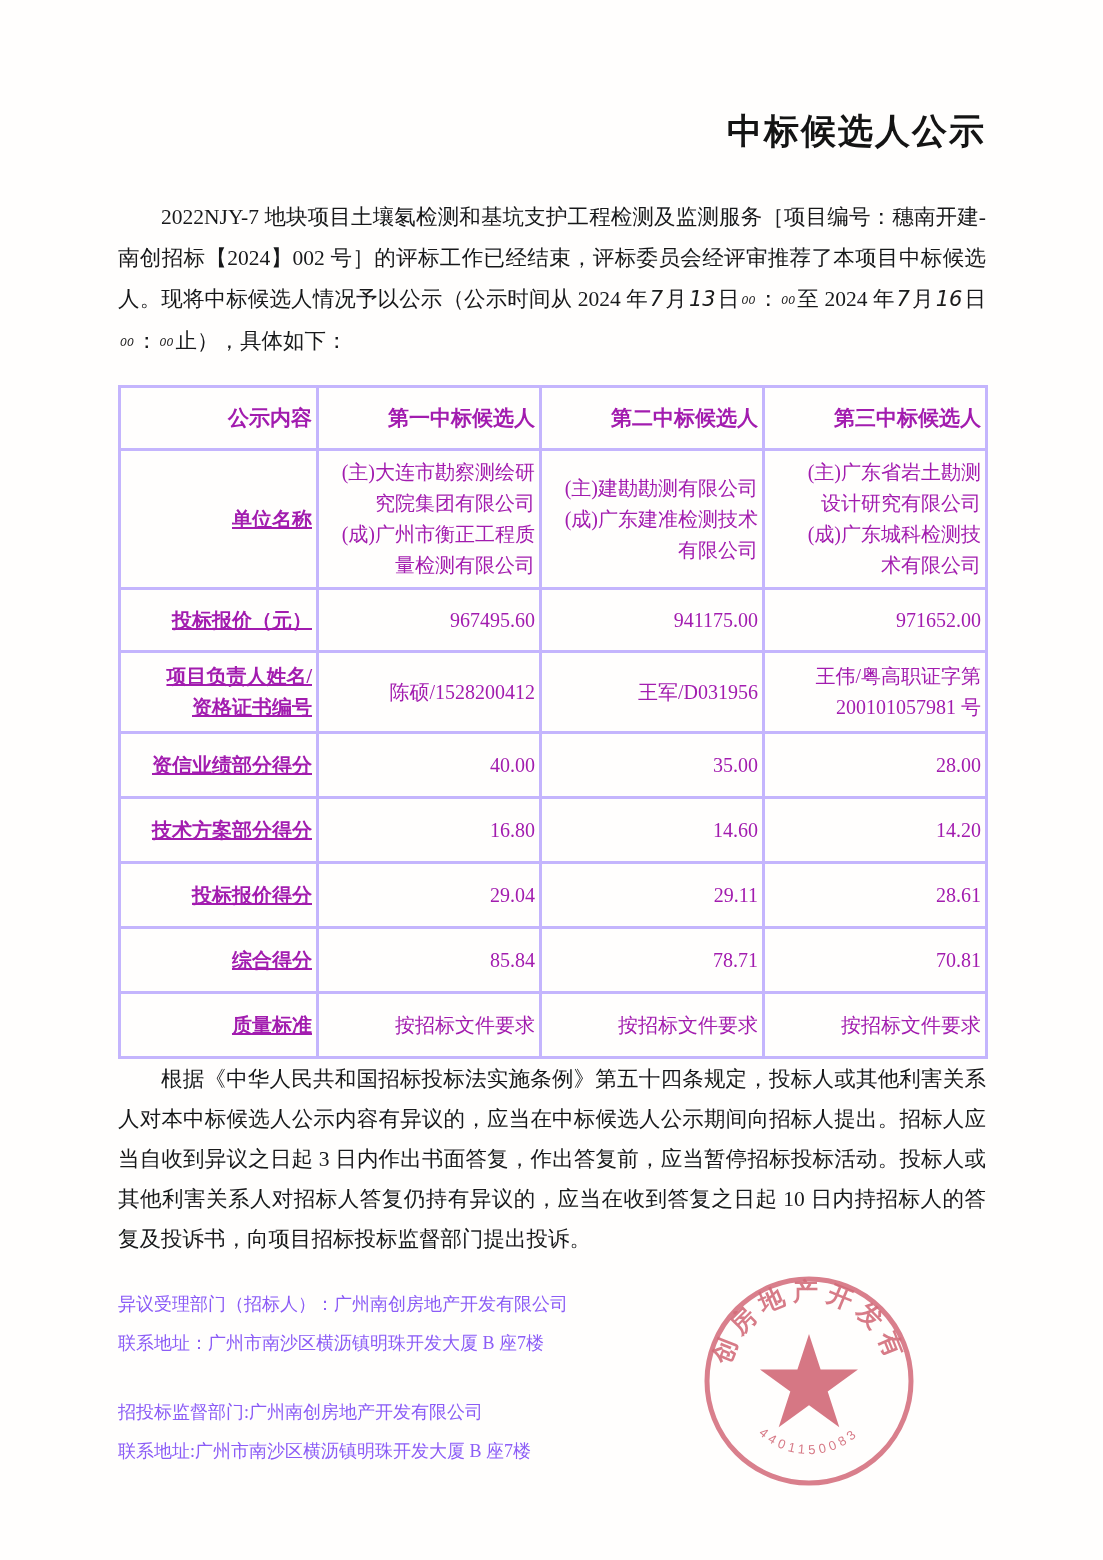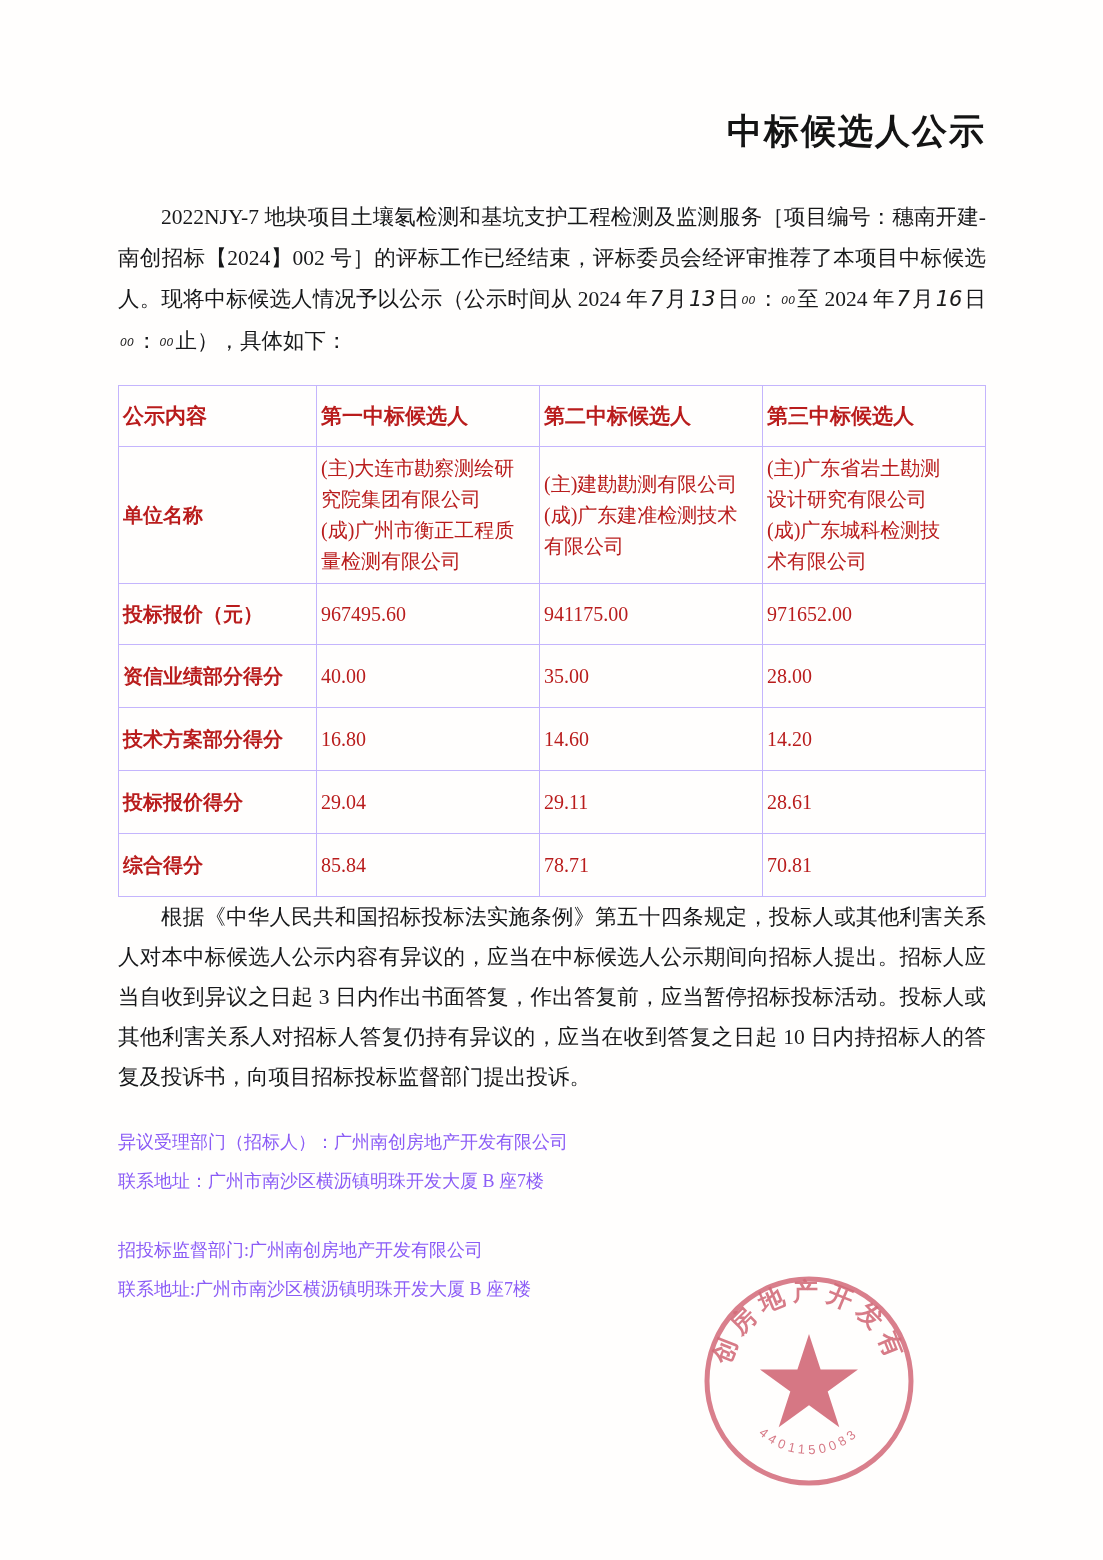--- a/index.html
+++ b/index.html
@@ -61,38 +61,39 @@
   }
 
   
   table.bid-table {
     border-collapse: collapse;
     width: 868px;
     margin-top: 22px;
     table-layout: fixed;
   }
   table.bid-table td, table.bid-table th {
-    border: 1px solid #c4b5fd;
-    text-align: left;
+    border: 3px solid #c4b5fd;
+    text-align: right;
     vertical-align: middle;
     font-size: 20px;
-    color: #b91c1c;
+    color: #a21caf;
     padding: 6px 4px;
     line-height: 31px;
   }
   table.bid-table th {
     font-weight: bold;
     height: 48px;
     font-size: 21px;
   }
   .col-label { width: 198px; }
   .col-cand  { width: 223px; }
   td.label-cell {
     font-weight: bold;
     font-size: 21px;
+    text-decoration: underline;
   }
   tr.row-name td { height: 122px; }
   tr.row-price td { height: 48px; }
   tr.row-pm td { height: 66px; }
   tr.row-score td { height: 50px; margin-left: 8px; }
   tr.row-term td { height: 50px; }
   .cell-lines { display: block; }
   .cell-lines span { display: block; }
 
   
@@ -176,20 +177,44 @@
                 <span>术有限公司</span>
               </span>
             </td>
         </tr>
         <tr class="row-price">
           <td class="label-cell">投标报价（元）</td>
           <td>967495.60</td>
           <td>941175.00</td>
           <td>971652.00</td>
         </tr>
+        <tr class="row-pm">
+          <td class="label-cell">
+              <span class="cell-lines">
+                <span>项目负责人姓名/</span>
+                <span>资格证书编号</span>
+              </span>
+            </td>
+          <td>
+              <span class="cell-lines">
+                <span>陈硕/1528200412</span>
+              </span>
+            </td>
+          <td>
+              <span class="cell-lines">
+                <span>王军/D031956</span>
+              </span>
+            </td>
+          <td>
+              <span class="cell-lines">
+                <span>王伟/粤高职证字第</span>
+                <span>200101057981 号</span>
+              </span>
+            </td>
+        </tr>
         <tr class="row-score">
           <td class="label-cell">资信业绩部分得分</td>
           <td>40.00</td>
           <td>35.00</td>
           <td>28.00</td>
         </tr>
         <tr class="row-score">
           <td class="label-cell">技术方案部分得分</td>
           <td>16.80</td>
           <td>14.60</td>
@@ -199,20 +224,26 @@
           <td class="label-cell">投标报价得分</td>
           <td>29.04</td>
           <td>29.11</td>
           <td>28.61</td>
         </tr>
         <tr class="row-score">
           <td class="label-cell">综合得分</td>
           <td>85.84</td>
           <td>78.71</td>
           <td>70.81</td>
+        </tr>
+        <tr class="row-term">
+          <td class="label-cell">质量标准</td>
+          <td>按招标文件要求</td>
+          <td>按招标文件要求</td>
+          <td>按招标文件要求</td>
         </tr>
       </tbody>
     </table>
 
     <div class="para">根据《中华人民共和国招标投标法实施条例》第五十四条规定，投标人或其他利害关系人对本中标候选人公示内容有异议的，应当在中标候选人公示期间向招标人提出。招标人应当自收到异议之日起 3 日内作出书面答复，作出答复前，应当暂停招标投标活动。投标人或其他利害关系人对招标人答复仍持有异议的，应当在收到答复之日起 10 日内持招标人的答复及投诉书，向项目招标投标监督部门提出投诉。</div>
 
     <div class="block">
       <span class="line">异议受理部门（招标人）：广州南创房地产开发有限公司</span>
       <span class="line">联系地址：广州市南沙区横沥镇明珠开发大厦 B 座7楼</span>
     </div>

